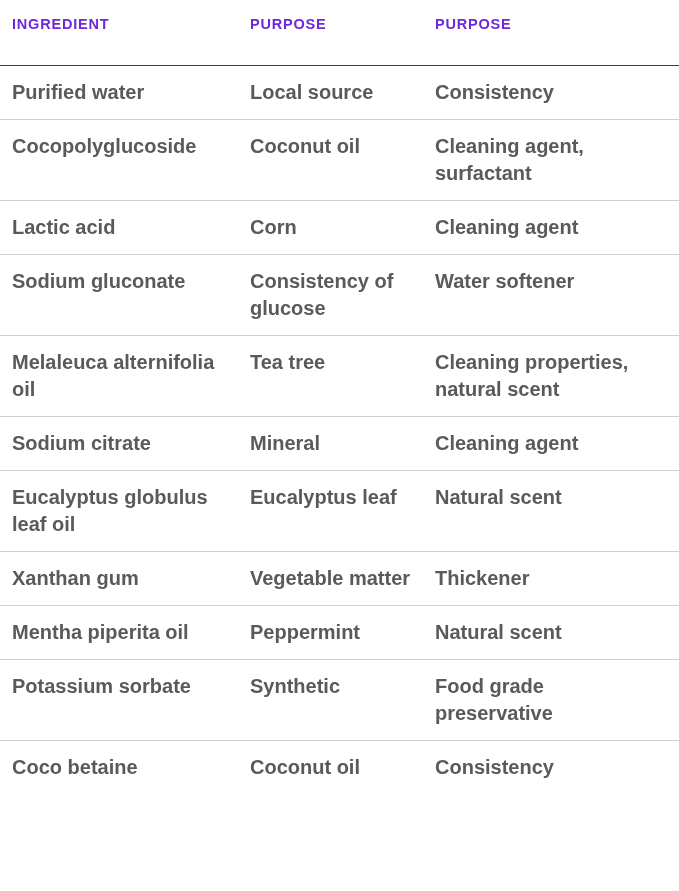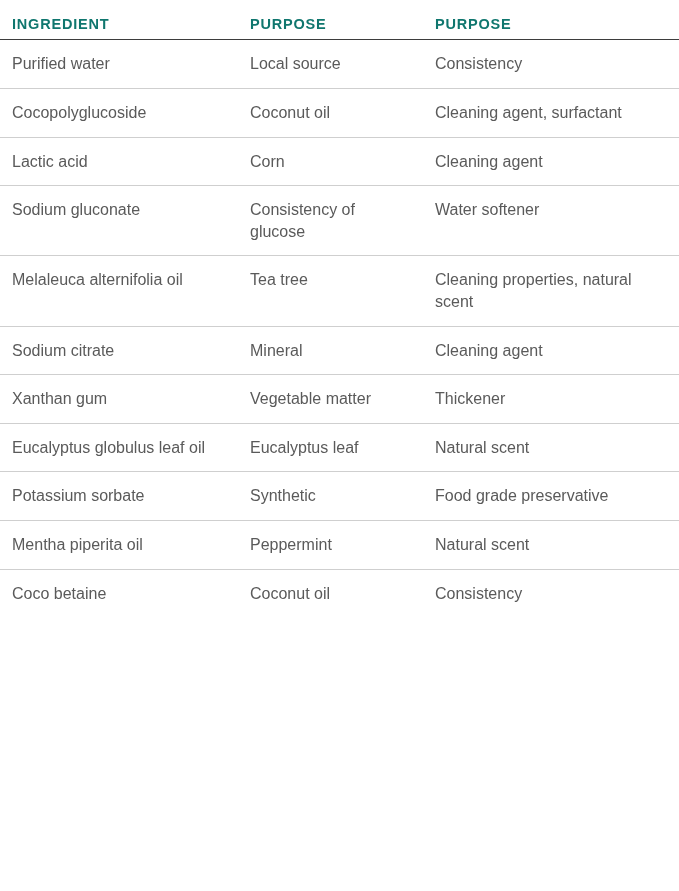--- a/index.html
+++ b/index.html
@@ -21,31 +21,31 @@
   }
   .ingredients-table col.c-ingredient { width: 238px; }
   .ingredients-table col.c-source     { width: 185px; }
   .ingredients-table col.c-purpose    { width: 256px; }
 
   .ingredients-table thead th {
     text-align: left;
     font-size: 14.5px;
     font-weight: bold;
     letter-spacing: 0.055em;
-    color: #0f766e;
-    padding: 16px 12px 6px 12px;
+    color: #6d28d9;
+    padding: 16px 12px 32px 12px;
     border-bottom: 1.5px solid #3d3d3d;
     vertical-align: bottom;
     line-height: 1.2;
   }
   .ingredients-table thead th:first-child { padding-left: 12px; }
 
   .ingredients-table tbody td {
-    font-size: 16px;
-    font-weight: 400;
+    font-size: 20px;
+    font-weight: 700;
     color: #5a5a5a;
     padding: 13px 12px 13px 12px;
     border-bottom: 1px solid #cfcfcf;
     vertical-align: top;
     line-height: 1.35;
   }
   .ingredients-table tbody tr:last-child td {
     border-bottom: none;
   }
   .cell-text {
@@ -130,64 +130,64 @@
         </td>
       <td>
           <span class="cell-text">Mineral</span>
         </td>
       <td>
           <span class="cell-text">Cleaning agent</span>
         </td>
     </tr>
     <tr>
       <td>
+          <span class="cell-text">Eucalyptus globulus leaf oil</span>
+        </td>
+      <td>
+          <span class="cell-text">Eucalyptus leaf</span>
+        </td>
+      <td>
+          <span class="cell-text">Natural scent</span>
+        </td>
+    </tr>
+    <tr>
+      <td>
           <span class="cell-text">Xanthan gum</span>
         </td>
       <td>
           <span class="cell-text">Vegetable matter</span>
         </td>
       <td>
           <span class="cell-text">Thickener</span>
         </td>
     </tr>
     <tr>
       <td>
-          <span class="cell-text">Eucalyptus globulus leaf oil</span>
+          <span class="cell-text">Mentha piperita oil</span>
         </td>
       <td>
-          <span class="cell-text">Eucalyptus leaf</span>
+          <span class="cell-text">Peppermint</span>
         </td>
       <td>
           <span class="cell-text">Natural scent</span>
         </td>
     </tr>
     <tr>
       <td>
           <span class="cell-text">Potassium sorbate</span>
         </td>
       <td>
           <span class="cell-text">Synthetic</span>
         </td>
       <td>
           <span class="cell-text">Food grade preservative</span>
         </td>
     </tr>
     <tr>
       <td>
-          <span class="cell-text">Mentha piperita oil</span>
-        </td>
-      <td>
-          <span class="cell-text">Peppermint</span>
-        </td>
-      <td>
-          <span class="cell-text">Natural scent</span>
-        </td>
-    </tr>
-    <tr>
-      <td>
           <span class="cell-text">Coco betaine</span>
         </td>
       <td>
           <span class="cell-text">Coconut oil</span>
         </td>
       <td>
           <span class="cell-text">Consistency</span>
         </td>
     </tr>
   </tbody>

